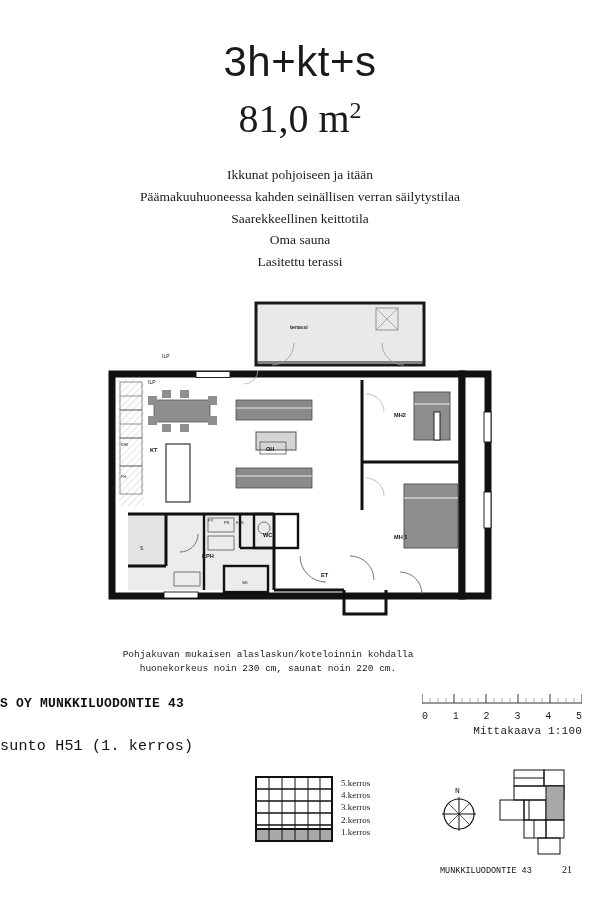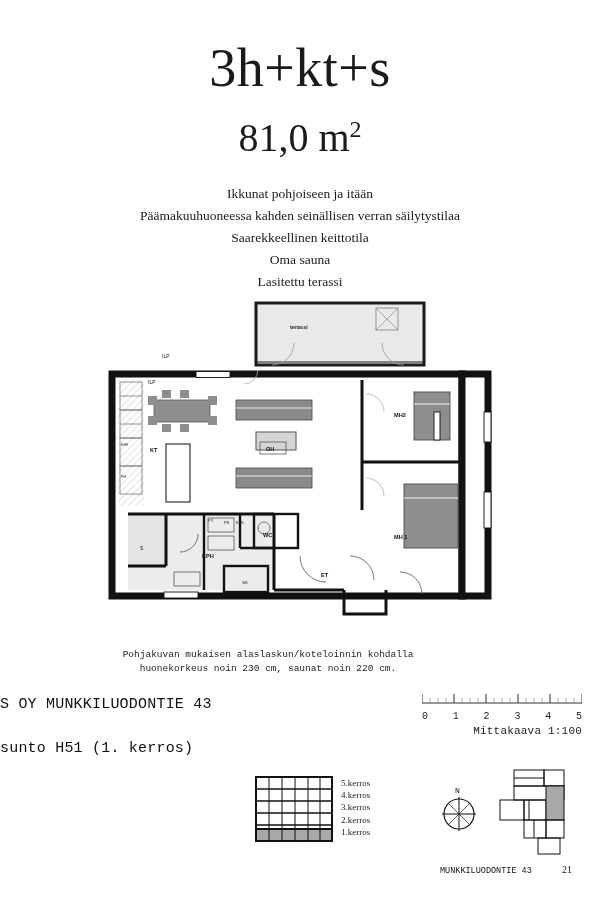--- a/index.html
+++ b/index.html
@@ -22,32 +22,32 @@
 
   
   .header {
     position: absolute;
     top: 38px;
     left: 0;
     width: 600px;
     text-align: center;
   }
   .title-main {
-    font-family: Liberation Serif, serif;
-    font-size: 54px;
+    font-family: Liberation Sans, sans-serif;
+    font-size: 42px;
     letter-spacing: 0.5px;
     line-height: 1.12;
     font-weight: 400;
   }
   .title-area {
     font-family: "Liberation Serif", serif;
     font-size: 40px;
     line-height: 1.12;
     font-weight: 400;
-    margin-top: 18px;
+    margin-top: 12px;
   }
   .title-area sup {
     font-size: 24px;
     vertical-align: super;
     line-height: 0;
   }
   .features {
     margin-top: 22px;
     font-size: 13.5px;
     line-height: 1.62;
@@ -80,22 +80,23 @@
 
   
   .footer-left {
     position: absolute;
     left: 0;
     top: 696px;
     font-family: "Liberation Mono", monospace;
     color: #111;
   }
   .company {
-    font-size: 15px;
+    font-size: 13px;
     letter-spacing: 0.2px;
+    font-weight: bold;
   }
   .apartment {
     font-size: 15px;
     margin-top: 27px;
     letter-spacing: 0.2px;
   }
 
   
   .scalebar {
     position: absolute;

